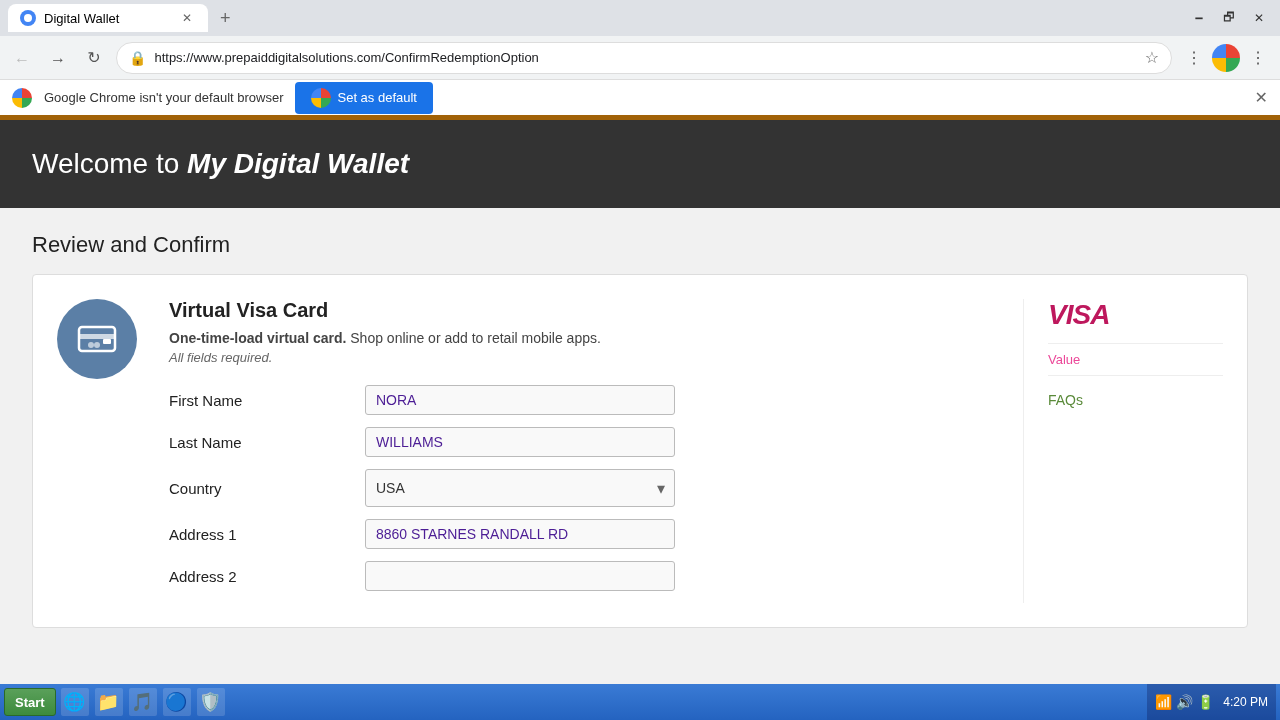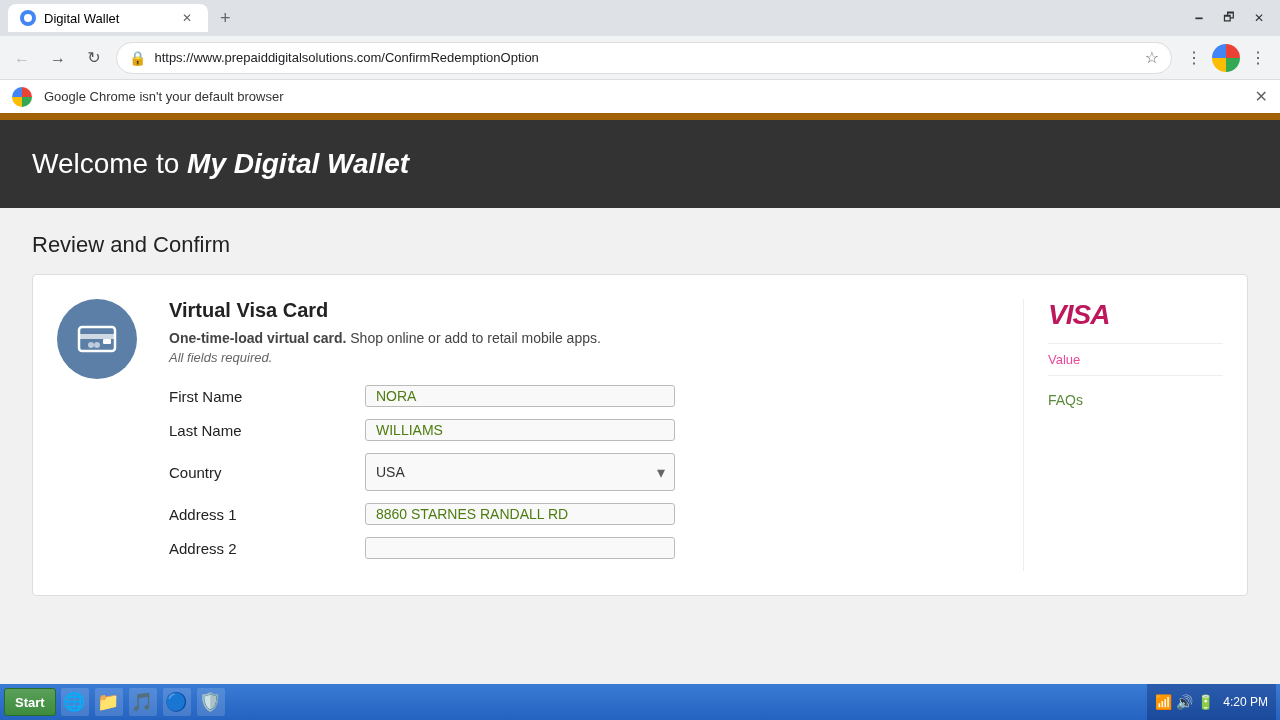--- a/index.html
+++ b/index.html
@@ -18,21 +18,21 @@
     .nav-bar { background: #f1f3f4; height: 44px; display: flex; align-items: center; padding: 0 8px; gap: 8px; border-bottom: 1px solid #ddd; }
     .nav-btn { width: 28px; height: 28px; border-radius: 50%; border: none; background: transparent; cursor: pointer; display: flex; align-items: center; justify-content: center; color: #555; font-size: 16px; }
     .nav-btn.disabled { color: #bbb; cursor: default; }
     .address-bar { flex: 1; background: #fff; border: 1px solid #ddd; border-radius: 20px; height: 32px; display: flex; align-items: center; padding: 0 12px; gap: 8px; font-size: 13px; color: #444; }
     .lock-icon { color: #555; font-size: 14px; }
     .address-text { flex: 1; font-size: 13px; color: #202124; }
     .star-icon { color: #666; font-size: 16px; cursor: pointer; }
     .nav-actions { display: flex; gap: 4px; }
     .chrome-icon { width: 28px; height: 28px; border-radius: 50%; background: conic-gradient(#ea4335 0deg 90deg, #34a853 90deg 180deg, #fbbc04 180deg 270deg, #4285f4 270deg 360deg); }
 
-    .default-browser-bar { background: #fff; height: 40px; display: flex; align-items: center; padding: 0 12px; gap: 12px; border-bottom: 7px solid #a16207; font-size: 13px; color: #333; }
+    .default-browser-bar { background: #fff; height: 40px; display: flex; align-items: center; padding: 0 12px; gap: 12px; border-bottom: 5px solid #a16207; font-size: 13px; color: #333; }
     .set-default-btn { background: #1a73e8; color: #fff; border: none; border-radius: 4px; padding: 6px 16px; font-size: 13px; cursor: pointer; display: flex; align-items: center; gap: 6px; }
     .default-close { margin-left: auto; color: #666; cursor: pointer; font-size: 16px; }
     .chrome-small { width: 20px; height: 20px; background: conic-gradient(#ea4335 0deg 90deg, #34a853 90deg 180deg, #fbbc04 180deg 270deg, #4285f4 270deg 360deg); border-radius: 50%; }
 
     
     .page-header { background: #333; color: #fff; padding: 28px 32px; }
     .header-title { font-size: 28px; font-weight: 300; }
     .header-title em { font-style: italic; font-weight: 700; }
 
     .page-body { background: #f1f1f1; padding: 24px 32px; }
@@ -44,21 +44,21 @@
     .product-icon-circle { width: 80px; height: 80px; background: #5b7fa6; border-radius: 50%; display: flex; align-items: center; justify-content: center; }
 
     .card-main { flex: 1; }
     .product-title { font-size: 20px; font-weight: 700; color: #222; margin-bottom: 8px; }
     .product-desc-bold { font-weight: 700; }
     .product-desc { font-size: 14px; color: #444; margin-bottom: 4px; }
     .required-note { font-size: 13px; color: #666; font-style: italic; margin-bottom: 20px; }
 
     .form-row { display: flex; align-items: center; margin-bottom: 12px; gap: 16px; }
     .form-label { width: 180px; font-size: 15px; color: #222; text-align: left; padding-right: 8px; flex-shrink: 0; }
-    .form-input { width: 310px; height: 22px; border: 1px solid #bbb; border-radius: 3px; padding: 0 10px; font-size: 14px; background: #f9f9f9; color: #4d7c0f; }
+    .form-input { width: 310px; height: 30px; border: 1px solid #bbb; border-radius: 3px; padding: 0 10px; font-size: 14px; background: #f9f9f9; color: #4c1d95; }
     .form-select { width: 310px; height: 38px; border: 1px solid #bbb; border-radius: 3px; padding: 0 10px; font-size: 14px; background: #f9f9f9; color: #333; appearance: none; cursor: pointer; }
     .select-wrapper { position: relative; width: 310px; }
     .select-wrapper::after { content: "▾"; position: absolute; right: 10px; top: 50%; transform: translateY(-50%); color: #666; pointer-events: none; }
     .select-wrapper .form-select { width: 100%; }
 
     .card-right { width: 200px; border-left: 1px solid #eee; padding-left: 24px; }
     .visa-logo { font-size: 28px; font-weight: 900; color: #be185d; letter-spacing: -1px; font-style: italic; margin-bottom: 12px; }
     .value-label { font-size: 13px; color: #ec4899; margin-bottom: 4px; }
     .value-amount { font-size: 40px; font-weight: 700; color: #222; line-height: 1; }
     .value-currency { font-size: 14px; color: #666; vertical-align: super; margin-right: 2px; }
@@ -117,20 +117,24 @@
     <div class="nav-actions">
       <button class="nav-btn">⋮</button>
       <div class="chrome-icon" style="width:28px;height:28px;border-radius:50%;"></div>
       <button class="nav-btn">⋮</button>
     </div>
   </div>
 
   <div class="default-browser-bar">
     <div class="chrome-small"></div>
     <span>Google Chrome isn't your default browser</span>
+    <button class="set-default-btn">
+      <div class="chrome-small"></div>
+      <span>Set as default</span>
+    </button>
     <span class="default-close">✕</span>
   </div>
 </div>
 
 <div class="page-header">
   <h1 class="header-title">
     <span>Welcome to </span><em>My Digital Wallet</em>
   </h1>
 </div>
 

